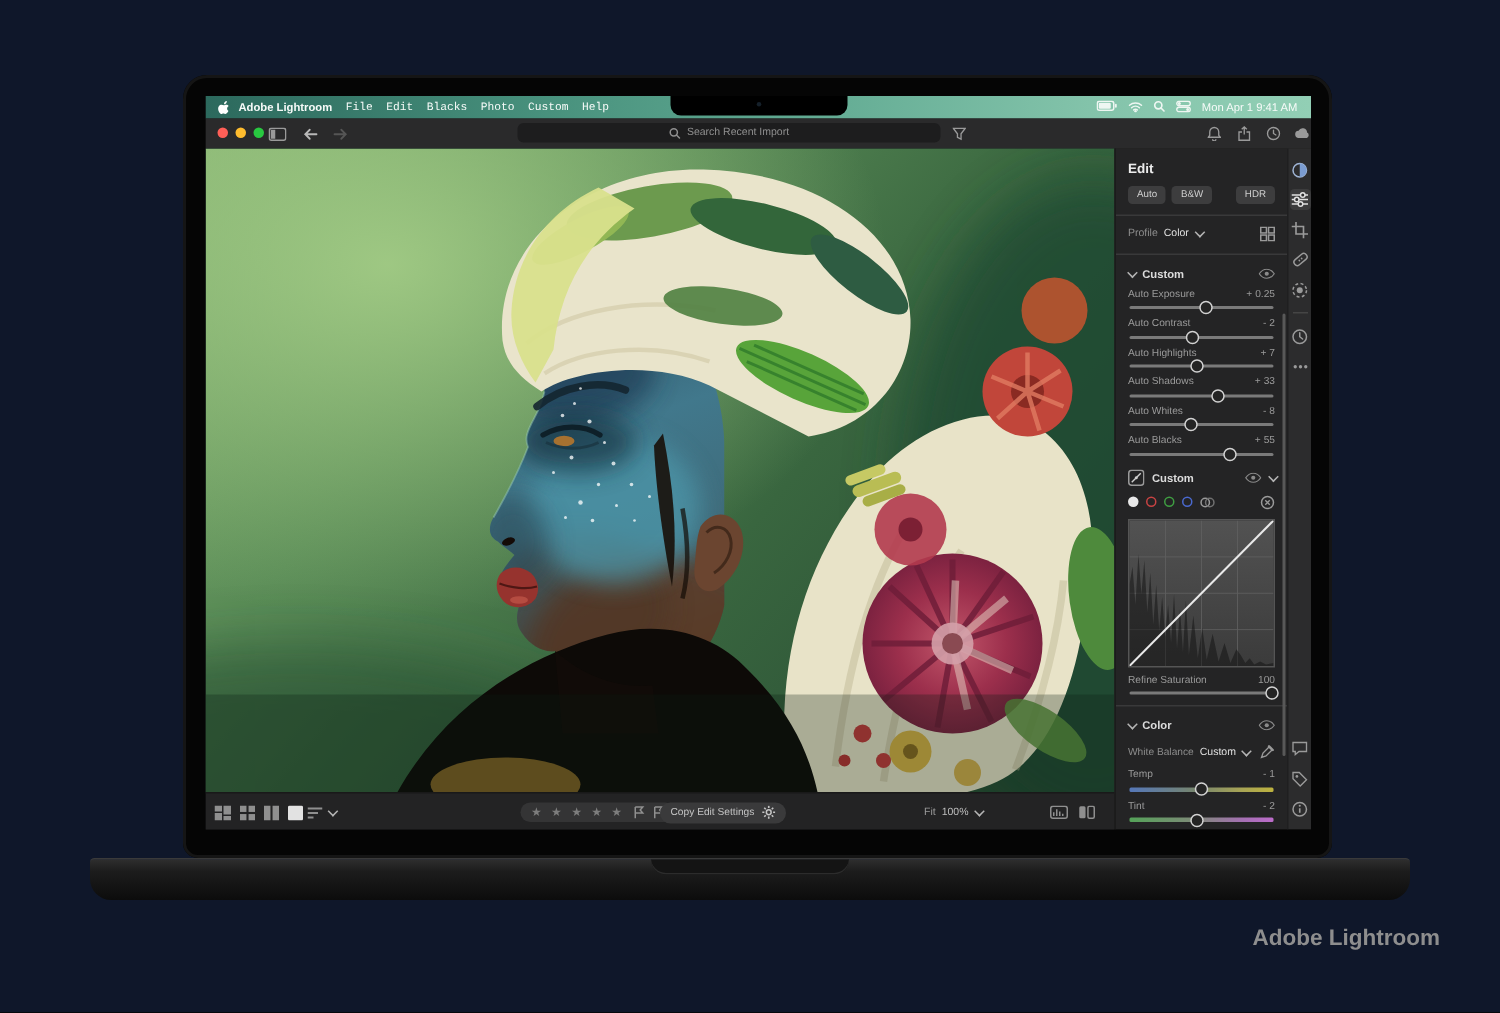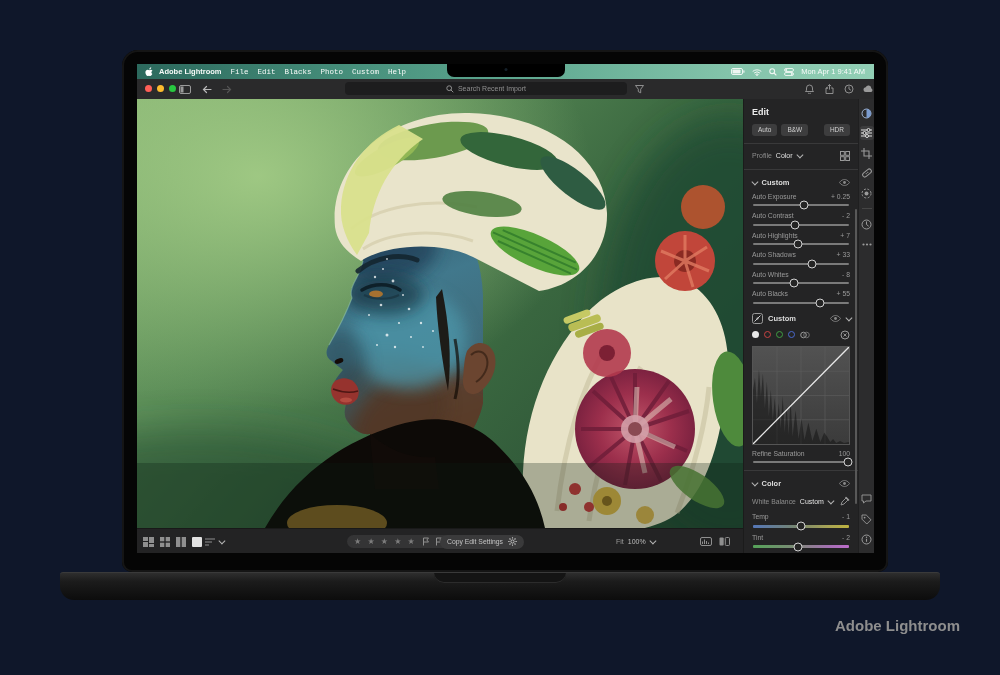--- a/index.html
+++ b/index.html
@@ -15,21 +15,21 @@
                border-radius:3px 3px 14px 14px;border-top:1px solid #3a3a3a;}
   .base-scoop{position:absolute;left:50%;top:0;transform:translateX(-50%);width:132px;height:10px;
               background:#141414;border-radius:0 0 10px 10px;box-shadow:inset 0 -1px 0 #2c2c2c;}
   .caption{position:absolute;right:40px;top:617px;font-size:15px;font-weight:bold;color:#8e8e8e;}
   
   .menubar{position:absolute;left:0;top:0;width:100%;height:15px;
            background:linear-gradient(90deg,#2c695d 0%,#47907c 30%,#62ab93 55%,#83c3aa 80%,#92cfb5 100%);
            display:flex;align-items:center;font-size:7.5px;color:#f7fbf9;}
   .menubar .app{font-weight:bold;margin:0 9px 0 5px;}
   .menubar .mi{margin-right:9px;font-family:Liberation Mono, monospace;}
-  .mb-right{margin-left:auto;display:flex;align-items:center;gap:7px;padding-right:9px;}
+  .mb-right{margin-left:auto;display:flex;align-items:flex-start;gap:7px;padding-right:9px;}
   .notch{position:absolute;top:0;left:50%;transform:translateX(-50%);width:118px;height:13px;
          background:#000;border-radius:0 0 7px 7px;z-index:5;}
   .cam{position:absolute;left:50%;top:4px;transform:translateX(-50%);width:3px;height:3px;border-radius:50%;background:#15202a;}
   
   .wtoolbar{position:absolute;left:0;top:15px;width:100%;height:20px;background:#2a2a2b;border-bottom:1px solid #1b1b1b;}
   .lights{position:absolute;left:8px;top:6px;display:flex;gap:5px;}
   .light{width:7px;height:7px;border-radius:50%;}
   .ticon{position:absolute;top:4px;width:12px;height:12px;display:flex;align-items:center;justify-content:center;}
   .search-field{position:absolute;left:208px;top:3px;width:282px;height:13px;background:#1d1d1e;border-radius:4px;
                 display:flex;align-items:center;justify-content:center;gap:4px;color:#8f8f8f;font-size:7px;}

